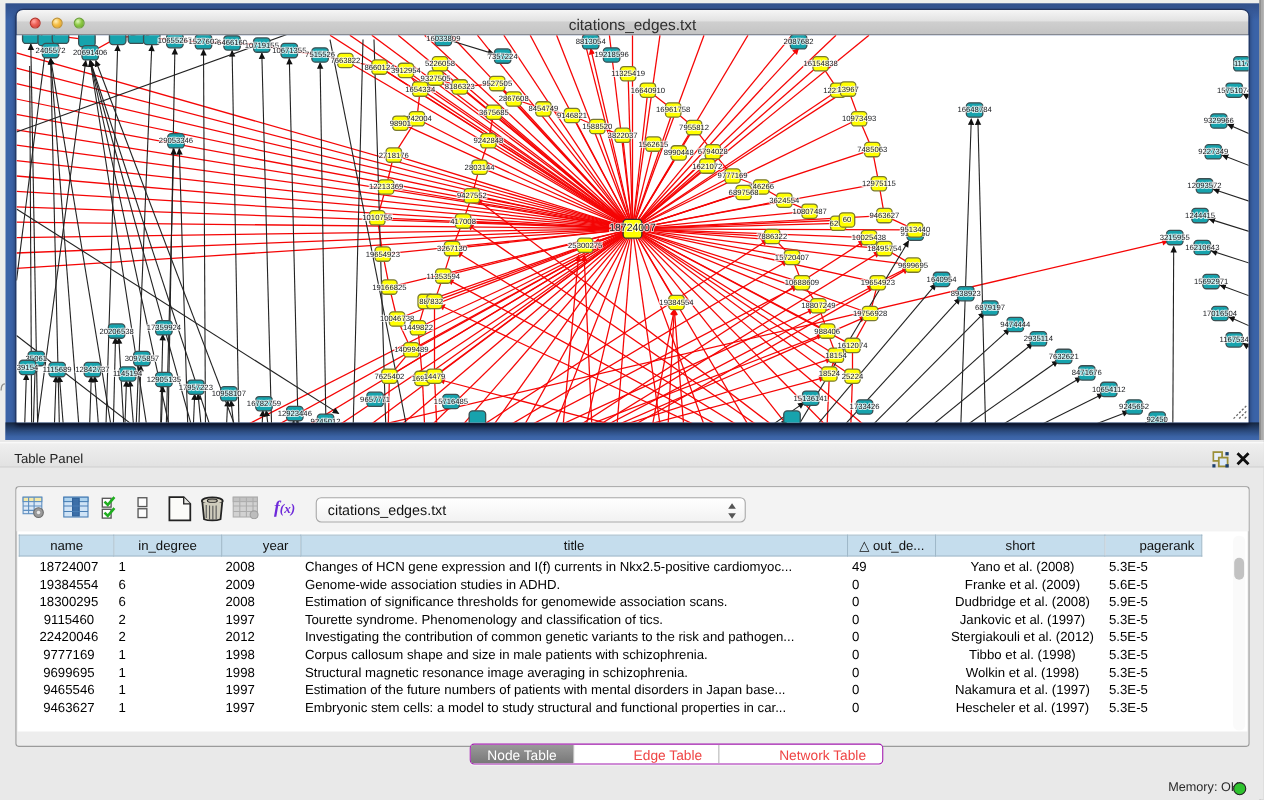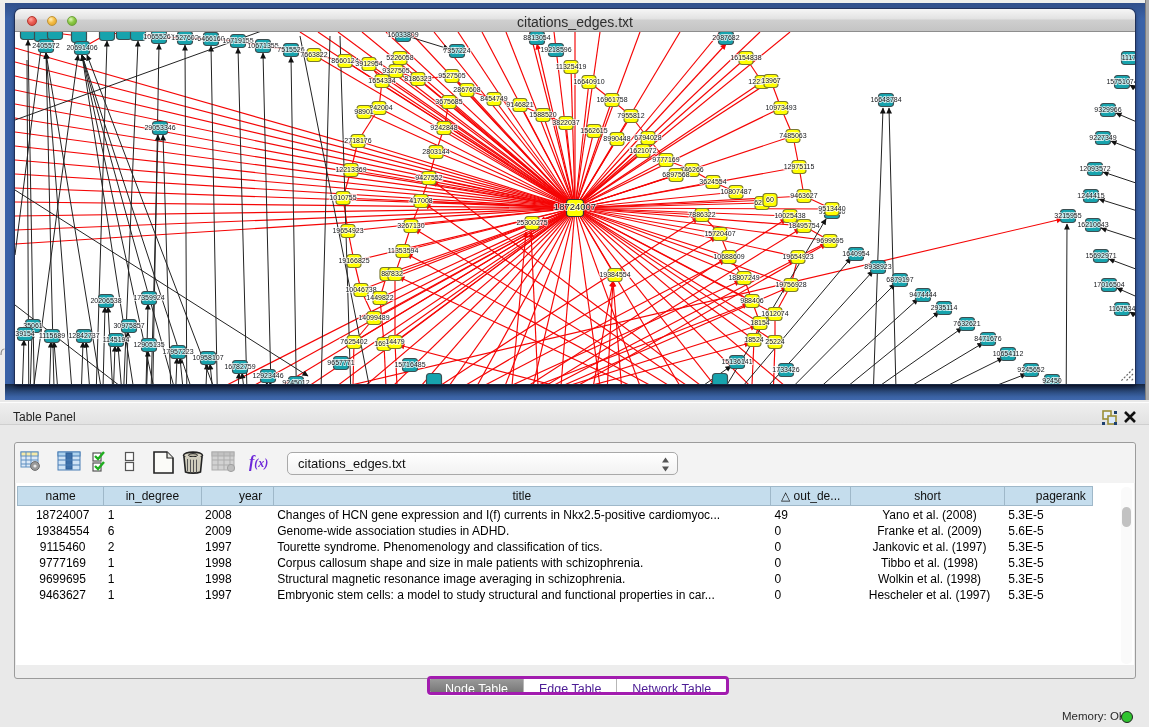--- a/index.html
+++ b/index.html
@@ -20,22 +20,22 @@
 #tly { left:32px; background:radial-gradient(circle at 35% 30%, #ffe9a8 8%, #f5bd44 45%, #d79c2a 100%); border:0.5px solid #c09334;}
 #tlg { left:52px; background:radial-gradient(circle at 35% 30%, #d2f0a8 8%, #8cc944 45%, #6aa52a 100%); border:0.5px solid #6da23c;}
 #canvas { left:15px; top:32px; width:1120px; height:352px; background:#fff; overflow:hidden; }
 
 #southbg { left:0; top:400px; width:1149px; height:327px; background:#e9e9e9; }
 #tpbar { left:0; top:402px; width:1149px; height:23px; background:linear-gradient(180deg,#efefef,#e2e2e2); border-top:1px solid #fdfdfd; border-bottom:1px solid #cfcfcf; }
 #tpbar .t { position:absolute; left:13px; top:7px; font-size:12px; color:#222; }
 #panel { left:14px; top:442px; width:1122px; height:237px; background:#ededed; border:1px solid #9b9b9b; border-radius:3px; }
 #tblwhite { left:16px; top:483px; width:1118px; height:182px; background:#fff; }
 #toolbar { left:15px; top:443px; width:1120px; height:40px; background:#f3f3f3; border-radius:3px 3px 0 0; }
-.seg { left:427px; top:676px; height:19px; border:3px solid #a21caf; border-radius:4px; background:#fff; display:flex; overflow:hidden; box-shadow:0 1px 0 rgba(255,255,255,.7);}
-.seg div { font-size:12.5px; padding:2.5px 15px 0 15px; color:#4c1d95; border-right:1px solid #b7b7b7; }
+.seg { left:427px; top:676px; height:19px; border:1px solid #a21caf; border-radius:4px; background:#fff; display:flex; overflow:hidden; box-shadow:0 1px 0 rgba(255,255,255,.7);gap:39px;}
+.seg div { font-size:12.5px; padding:2.5px 15px 0 15px; color:#ef4444; border-right:1px solid #b7b7b7; }
 .seg div:last-child { border-right:none; }
 .seg .sel { background:linear-gradient(180deg,#9a9a9a,#787878); color:#fff; }
 
 #tbl { left:17px; top:486px; width:1076px; border-collapse:collapse; table-layout:fixed; font-size:12px; }
 #tbl th { background:#c5dded; border:1px solid #9fb8c9; border-top:1px solid #9fb8c9; font-weight:normal; font-size:12px; height:19px; color:#111; overflow:hidden; white-space:nowrap; }
 #tbl td { height:13px; line-height:13px; padding:3px 0 0 4px; overflow:hidden; white-space:nowrap; color:#000; }
 .c0 { width:86px;text-align:center; } .c1 { width:97px; } .c2 { width:72px;padding-left:27px; } .c3 { width:496px;margin-top:36px; }
 .c4 { width:80px; } .c5 { width:153px;text-align:center; } .c6 { width:88px;padding-left:25px; }
 #vsb { left:1121px; top:487px; width:11px; height:177px; background:#fafafa; border-radius:5px; }
 #vsb .th { position:absolute; left:1px; top:20px; width:9px; height:20px; background:#c2c2c2; border-radius:5px; }
@@ -744,44 +744,71 @@
 <tr>
           <td class="c0">19384554</td>
           <td class="c1">6</td>
           <td class="c2">2009</td>
           <td class="c3">Genome-wide association studies in ADHD.</td>
           <td class="c4">0</td>
           <td class="c5">Franke et al. (2009)</td>
           <td class="c6">5.6E-5</td>
         </tr>
 <tr>
+          <td class="c0">18300295</td>
+          <td class="c1">6</td>
+          <td class="c2">2008</td>
+          <td class="c3">Estimation of significance thresholds for genomewide association scans.</td>
+          <td class="c4">0</td>
+          <td class="c5">Dudbridge et al. (2008)</td>
+          <td class="c6">5.9E-5</td>
+        </tr>
+<tr>
           <td class="c0">9115460</td>
           <td class="c1">2</td>
           <td class="c2">1997</td>
           <td class="c3">Tourette syndrome. Phenomenology and classification of tics.</td>
           <td class="c4">0</td>
           <td class="c5">Jankovic et al. (1997)</td>
           <td class="c6">5.3E-5</td>
+        </tr>
+<tr>
+          <td class="c0">22420046</td>
+          <td class="c1">2</td>
+          <td class="c2">2012</td>
+          <td class="c3">Investigating the contribution of common genetic variants to the risk and pathogen...</td>
+          <td class="c4">0</td>
+          <td class="c5">Stergiakouli et al. (2012)</td>
+          <td class="c6">5.5E-5</td>
         </tr>
 <tr>
           <td class="c0">9777169</td>
           <td class="c1">1</td>
           <td class="c2">1998</td>
           <td class="c3">Corpus callosum shape and size in male patients with schizophrenia.</td>
           <td class="c4">0</td>
           <td class="c5">Tibbo et al. (1998)</td>
           <td class="c6">5.3E-5</td>
         </tr>
 <tr>
           <td class="c0">9699695</td>
           <td class="c1">1</td>
           <td class="c2">1998</td>
           <td class="c3">Structural magnetic resonance image averaging in schizophrenia.</td>
           <td class="c4">0</td>
           <td class="c5">Wolkin et al. (1998)</td>
+          <td class="c6">5.3E-5</td>
+        </tr>
+<tr>
+          <td class="c0">9465546</td>
+          <td class="c1">1</td>
+          <td class="c2">1997</td>
+          <td class="c3">Estimation of the future numbers of patients with mental disorders in Japan base...</td>
+          <td class="c4">0</td>
+          <td class="c5">Nakamura et al. (1997)</td>
           <td class="c6">5.3E-5</td>
         </tr>
 <tr>
           <td class="c0">9463627</td>
           <td class="c1">1</td>
           <td class="c2">1997</td>
           <td class="c3">Embryonic stem cells: a model to study structural and functional properties in car...</td>
           <td class="c4">0</td>
           <td class="c5">Hescheler et al. (1997)</td>
           <td class="c6">5.3E-5</td>

